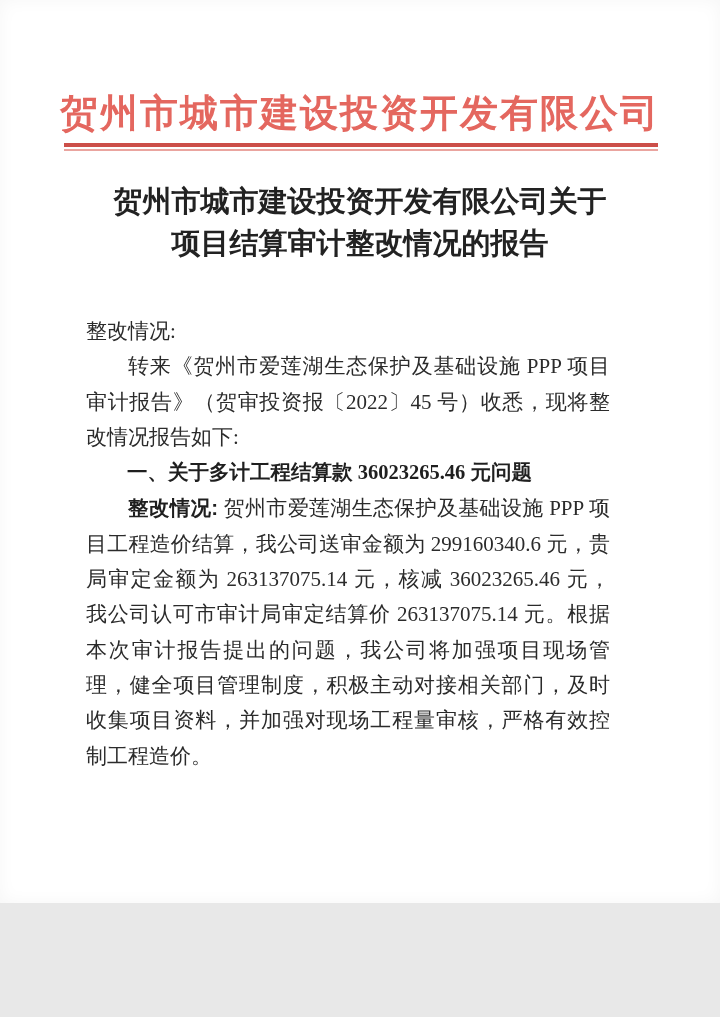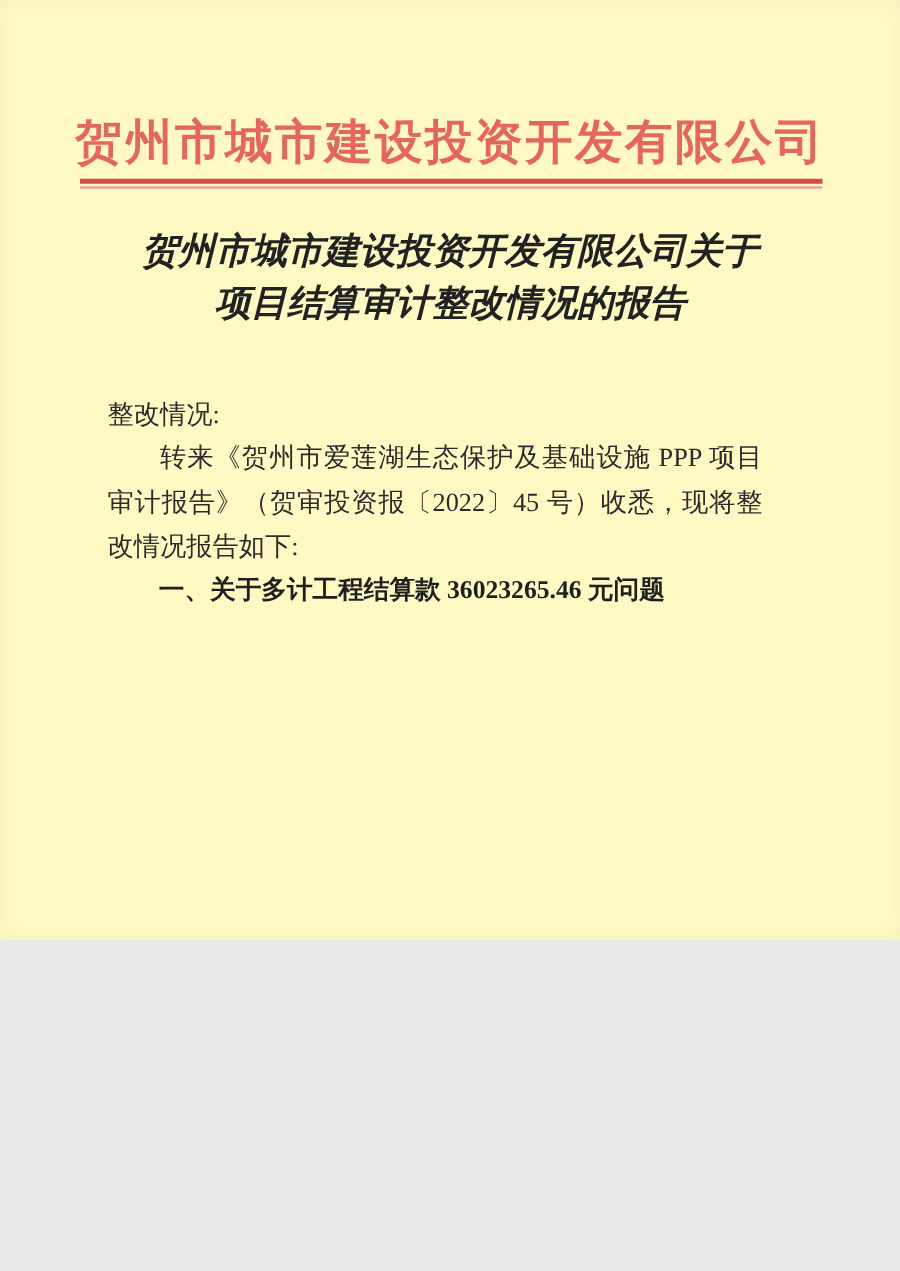--- a/index.html
+++ b/index.html
@@ -3,23 +3,23 @@
 <meta charset="utf-8">
 <style>
   html, body {
     margin: 0;
     padding: 0;
     background: #e8e8e8;
   }
   .page {
     position: relative;
     width: 720px;
-    height: 752px;
+    height: 903px;
     margin: 0 auto;
-    background: #fef9c3;
+    background: #ffffff;
     overflow: hidden;
     box-shadow: inset 0 0 18px rgba(0,0,0,0.04);
     font-family: "Liberation Serif", "DejaVu Serif", serif;
   }
   
   .letterhead {
     position: absolute;
     top: 88px;
     left: 0;
     width: 100%;
@@ -51,21 +51,20 @@
   .doc-title {
     position: absolute;
     top: 180px;
     left: 0;
     width: 100%;
     text-align: center;
     font-size: 29px;
     font-weight: 700;
     color: #222222;
     line-height: 42px;
-    font-style: italic;
   }
   
   .body-text {
     position: absolute;
     top: 314px;
     left: 86px;
     width: 524px;
     font-size: 21px;
     line-height: 35.3px;
     color: #2b2b2b;
@@ -104,20 +103,21 @@
 
   <div class="doc-title">
     <div>贺州市城市建设投资开发有限公司关于</div>
     <div>项目结算审计整改情况的报告</div>
   </div>
 
   <div class="body-text">
     <p>整改情况:</p>
     <p class="indent">转来《贺州市爱莲湖生态保护及基础设施 PPP 项目审计报告》（贺审投资报〔2022〕45 号）收悉，现将整改情况报告如下:</p>
     <p class="indent section-heading">一、关于多计工程结算款 36023265.46 元问题</p>
+    <p class="indent"><span class="bold-label">整改情况:</span><span> 贺州市爱莲湖生态保护及基础设施 PPP 项目工程造价结算，我公司送审金额为 299160340.6 元，贵局审定金额为 263137075.14 元，核减 36023265.46 元，我公司认可市审计局审定结算价 263137075.14 元。根据本次审计报告提出的问题，我公司将加强项目现场管理，健全项目管理制度，积极主动对接相关部门，及时收集项目资料，并加强对现场工程量审核，严格有效控制工程造价。</span></p>
   </div>
 
   <div class="rule rule-footer">
     <div class="rule-thin"></div>
     <div class="rule-thick"></div>
   </div>
 
 </div>
 
 </body></html>

